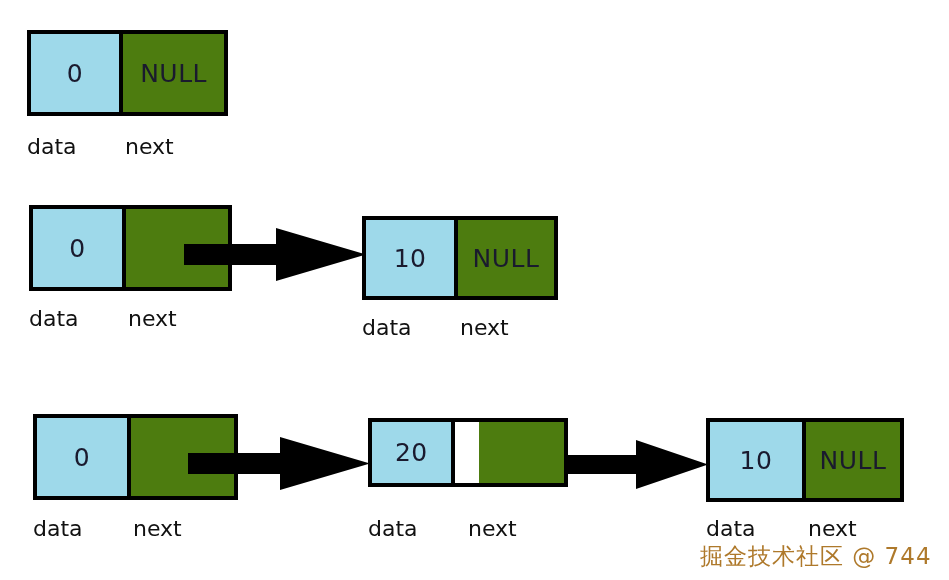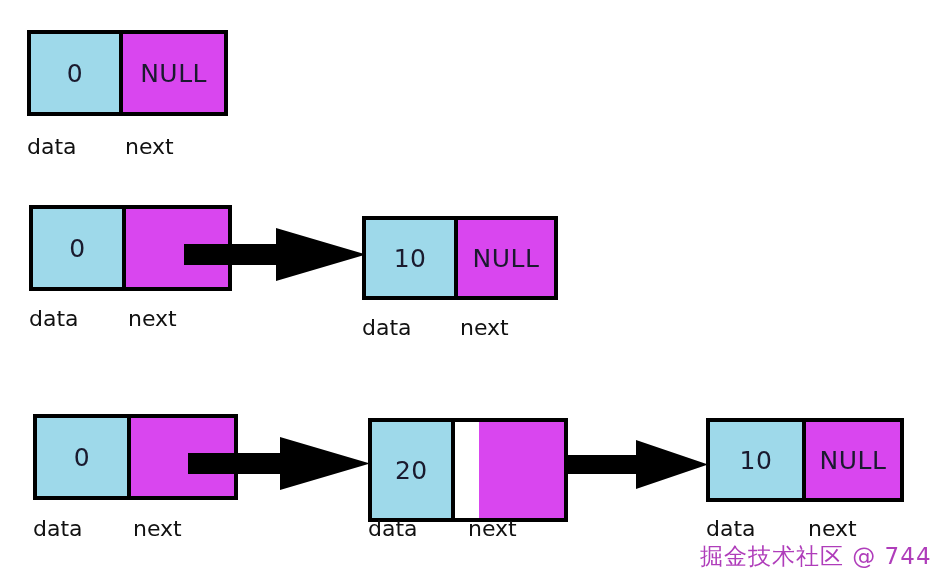--- a/index.html
+++ b/index.html
@@ -36,21 +36,21 @@
     font-size: 25px;
     color: #1a1a2e;
     line-height: 1;
     letter-spacing: 0.5px;
   }
   .cell-data {
     background: #9ed9ea;
     border-right: 4px solid #000000;
   }
   .cell-next {
-    background: #d946ef;
+    background: #4d7c0f;
   }
 
   
   .caption {
     position: absolute;
     font-size: 22px;
     color: #111111;
     white-space: nowrap;
     text-align: left;
     line-height: 1;
@@ -62,21 +62,21 @@
   }
   .arrow svg {
     display: block;
     overflow: visible;
   }
 
   
   .watermark {
     position: absolute;
     font-size: 23px;
-    color: #a21caf;
+    color: #a16207;
     white-space: nowrap;
     letter-spacing: 1px;
     opacity: 0.85;
     font-family: "DejaVu Sans", sans-serif;
   }
 </style>
 </head>
 <body>
 
 <div id="canvas">
@@ -114,21 +114,21 @@
   </div>
   <div class="caption" style="left:33px; top:518px; width:96px;">data</div>
   <div class="caption" style="left:133px; top:518px; width:105px;">next</div>
 
   <div class="arrow" style="left:188px; top:437px; width:182px; height:54px;">
     <svg width="182" height="54" viewBox="0 0 182 54" xmlns="http://www.w3.org/2000/svg" aria-hidden="true">
       <path d="M0,16 L92,16 L92,0 L182,26.5 L92,53 L92,37 L0,37 Z" fill="#000000"></path>
     </svg>
   </div>
 
-  <div class="node" style="left:368px; top:418px; width:200px; height:104px;gap:24px;">
+  <div class="node" style="left:368px; top:418px; width:200px; height:69px;gap:24px;">
     <div class="cell cell-data" style="width:96px;">20</div>
     <div class="cell cell-next" style="width:100px;"></div>
   </div>
   <div class="caption" style="left:368px; top:518px; width:96px;">data</div>
   <div class="caption" style="left:468px; top:518px; width:100px;">next</div>
 
   <div class="arrow" style="left:566px; top:440px; width:142px; height:50px;">
     <svg width="142" height="50" viewBox="0 0 142 50" xmlns="http://www.w3.org/2000/svg" aria-hidden="true">
       <path d="M0,15 L70,15 L70,0 L142,24.5 L70,49 L70,34 L0,34 Z" fill="#000000"></path>
     </svg>

